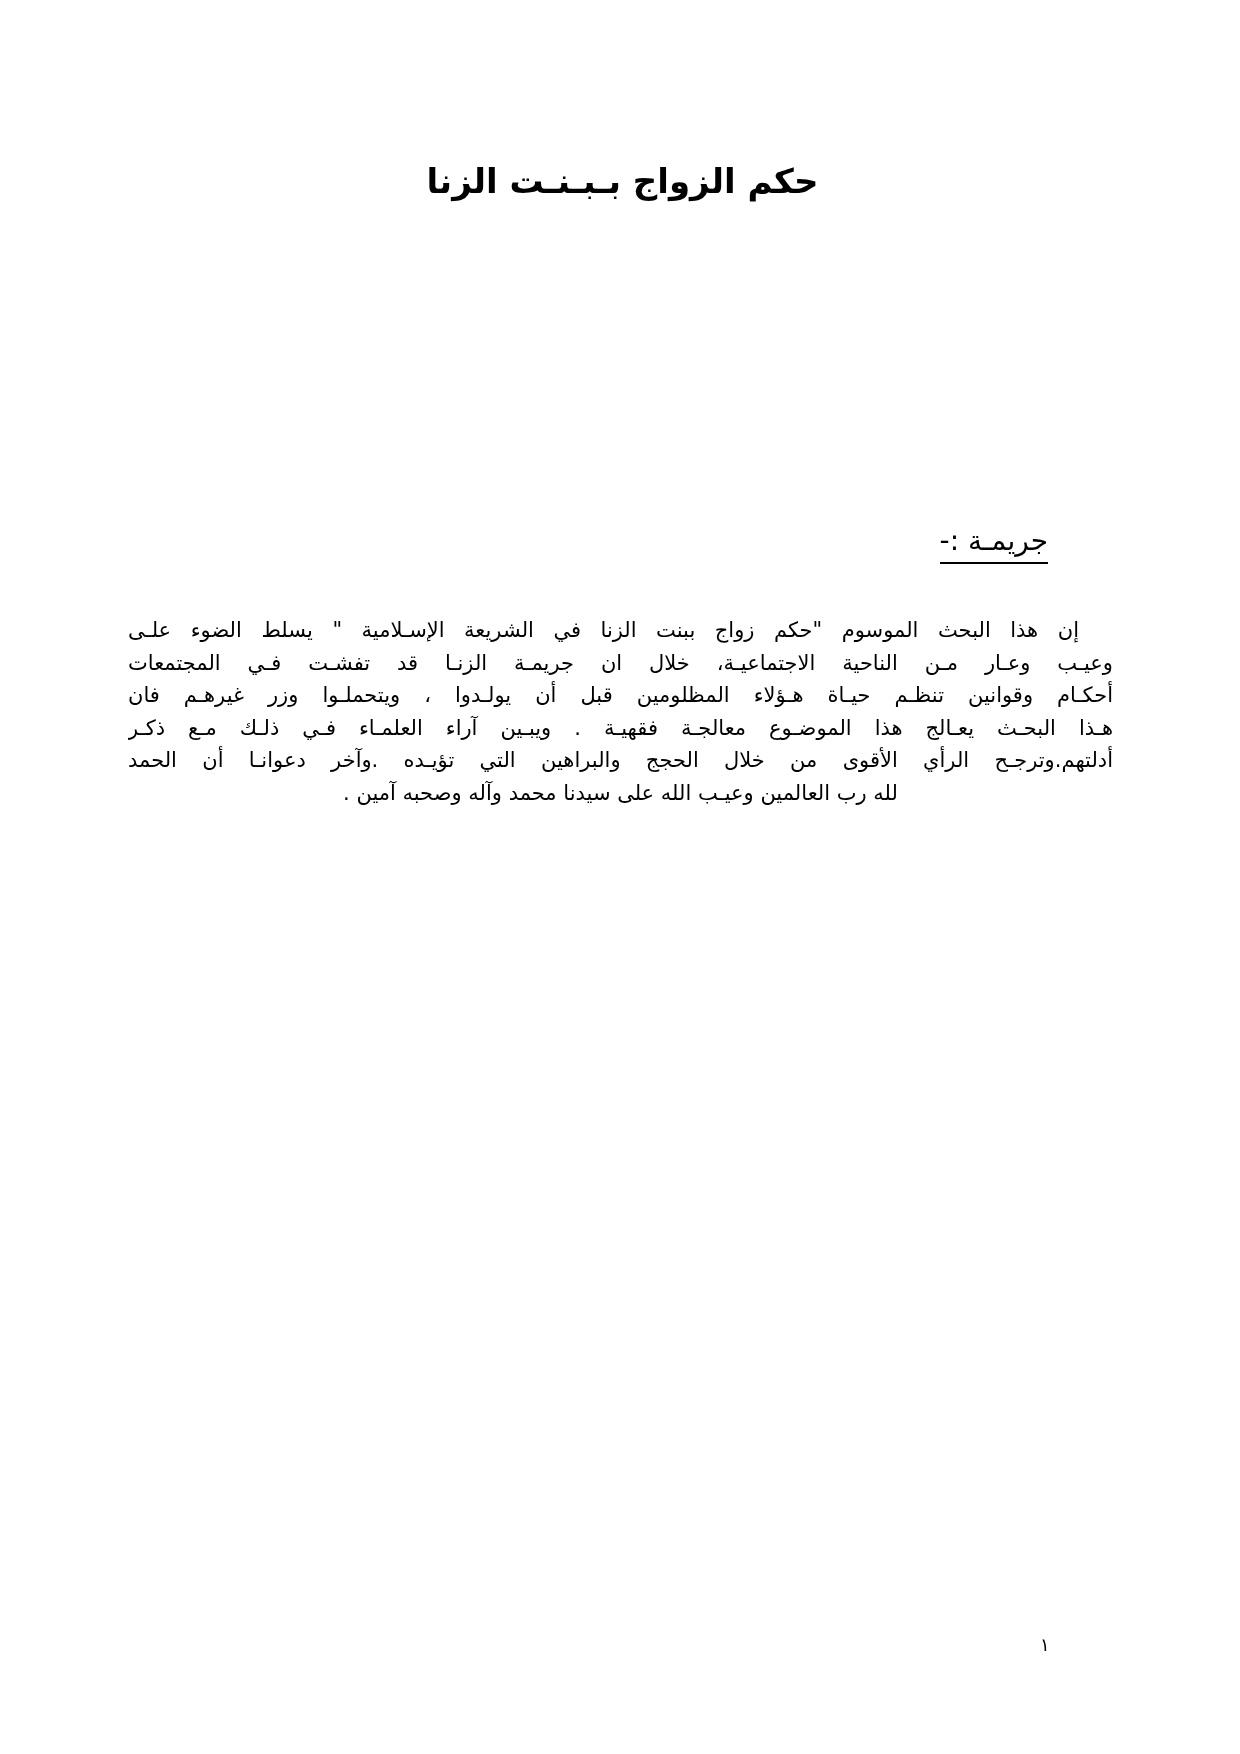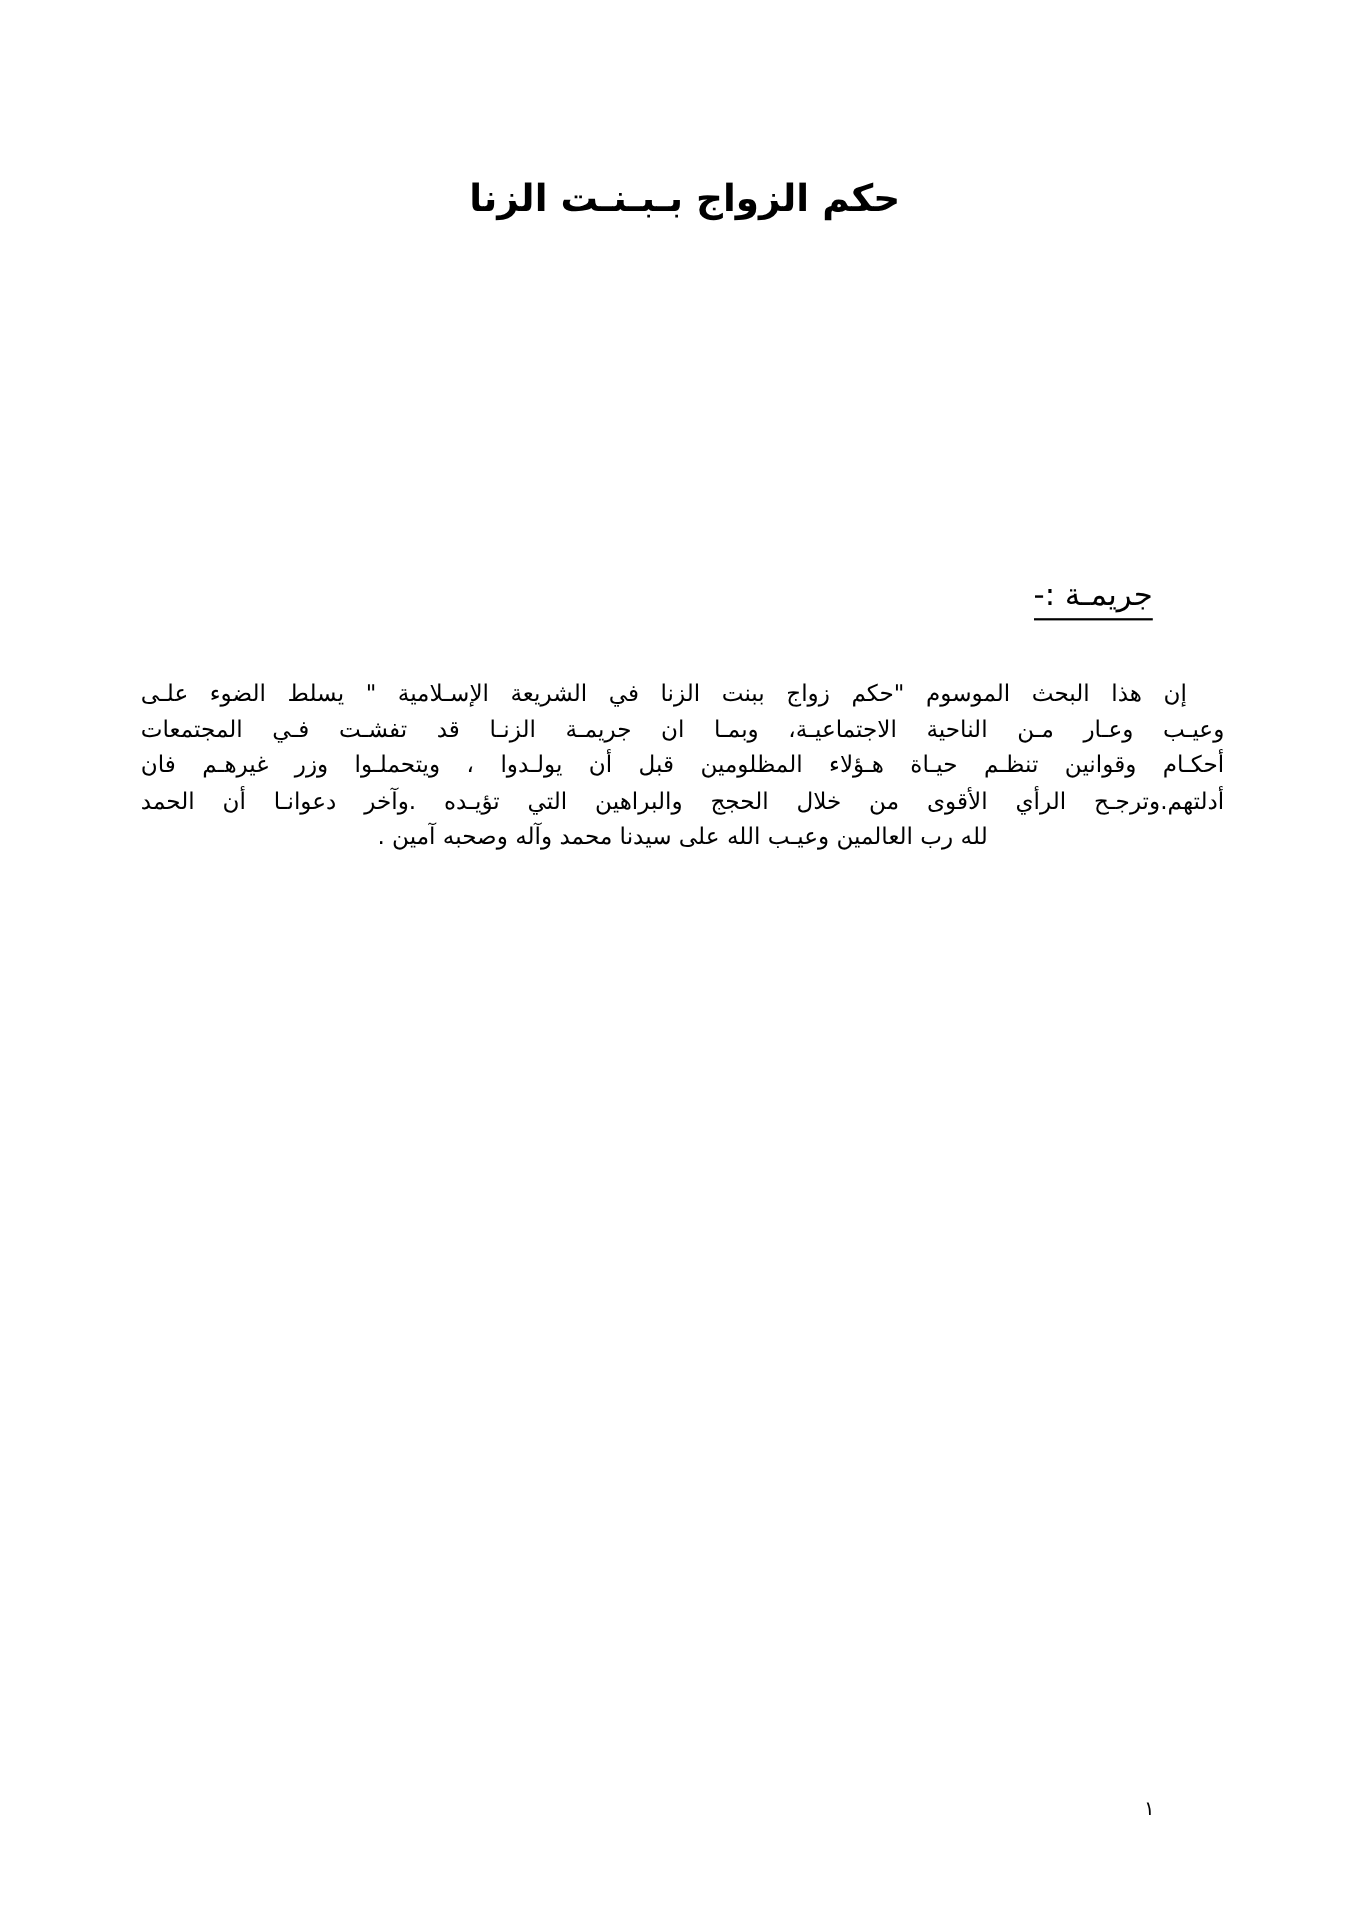--- a/index.html
+++ b/index.html
@@ -87,21 +87,22 @@
 <div class="page">
 
   <div class="title-line l1">حكم الزواج بـبـنـت الزنا</div>
 
 
 
   <div class="abstract-heading">جريمـة :-</div>
 
   <div class="abstract">
     <div class="pline first">إن هذا البحث الموسوم "حكم زواج ببنت الزنا في الشريعة الإسـلامية " يسلط الضوء علـى</div>
-    <div class="pline">وعيـب وعـار مـن الناحية الاجتماعيـة، وبمـا ان جريمـة الزنـا قد تفشـت فـي المجتمعات</div>
+    <div class="pline">وعيـب وعـار مـن الناحية الاجتماعيـة، خلال ان جريمـة الزنـا قد تفشـت فـي المجتمعات</div>
     <div class="pline">أحكـام وقوانين تنظـم حيـاة هـؤلاء المظلومين قبل أن يولـدوا ، ويتحملـوا وزر غيرهـم فان</div>
+    <div class="pline">هـذا البحـث يعـالج هذا الموضـوع معالجـة فقهيـة . ويبـين آراء العلمـاء فـي ذلـك مـع ذكـر</div>
     <div class="pline">أدلتهم.وترجـح الرأي الأقوى من خلال الحجج والبراهين التي تؤيـده .وآخر دعوانـا أن الحمد</div>
     <div class="pline last">لله رب العالمين وعيـب الله على سيدنا محمد وآله وصحبه آمين .</div>
   </div>
 
   <div class="page-number">١</div>
 
 </div>
 
 </body></html>

